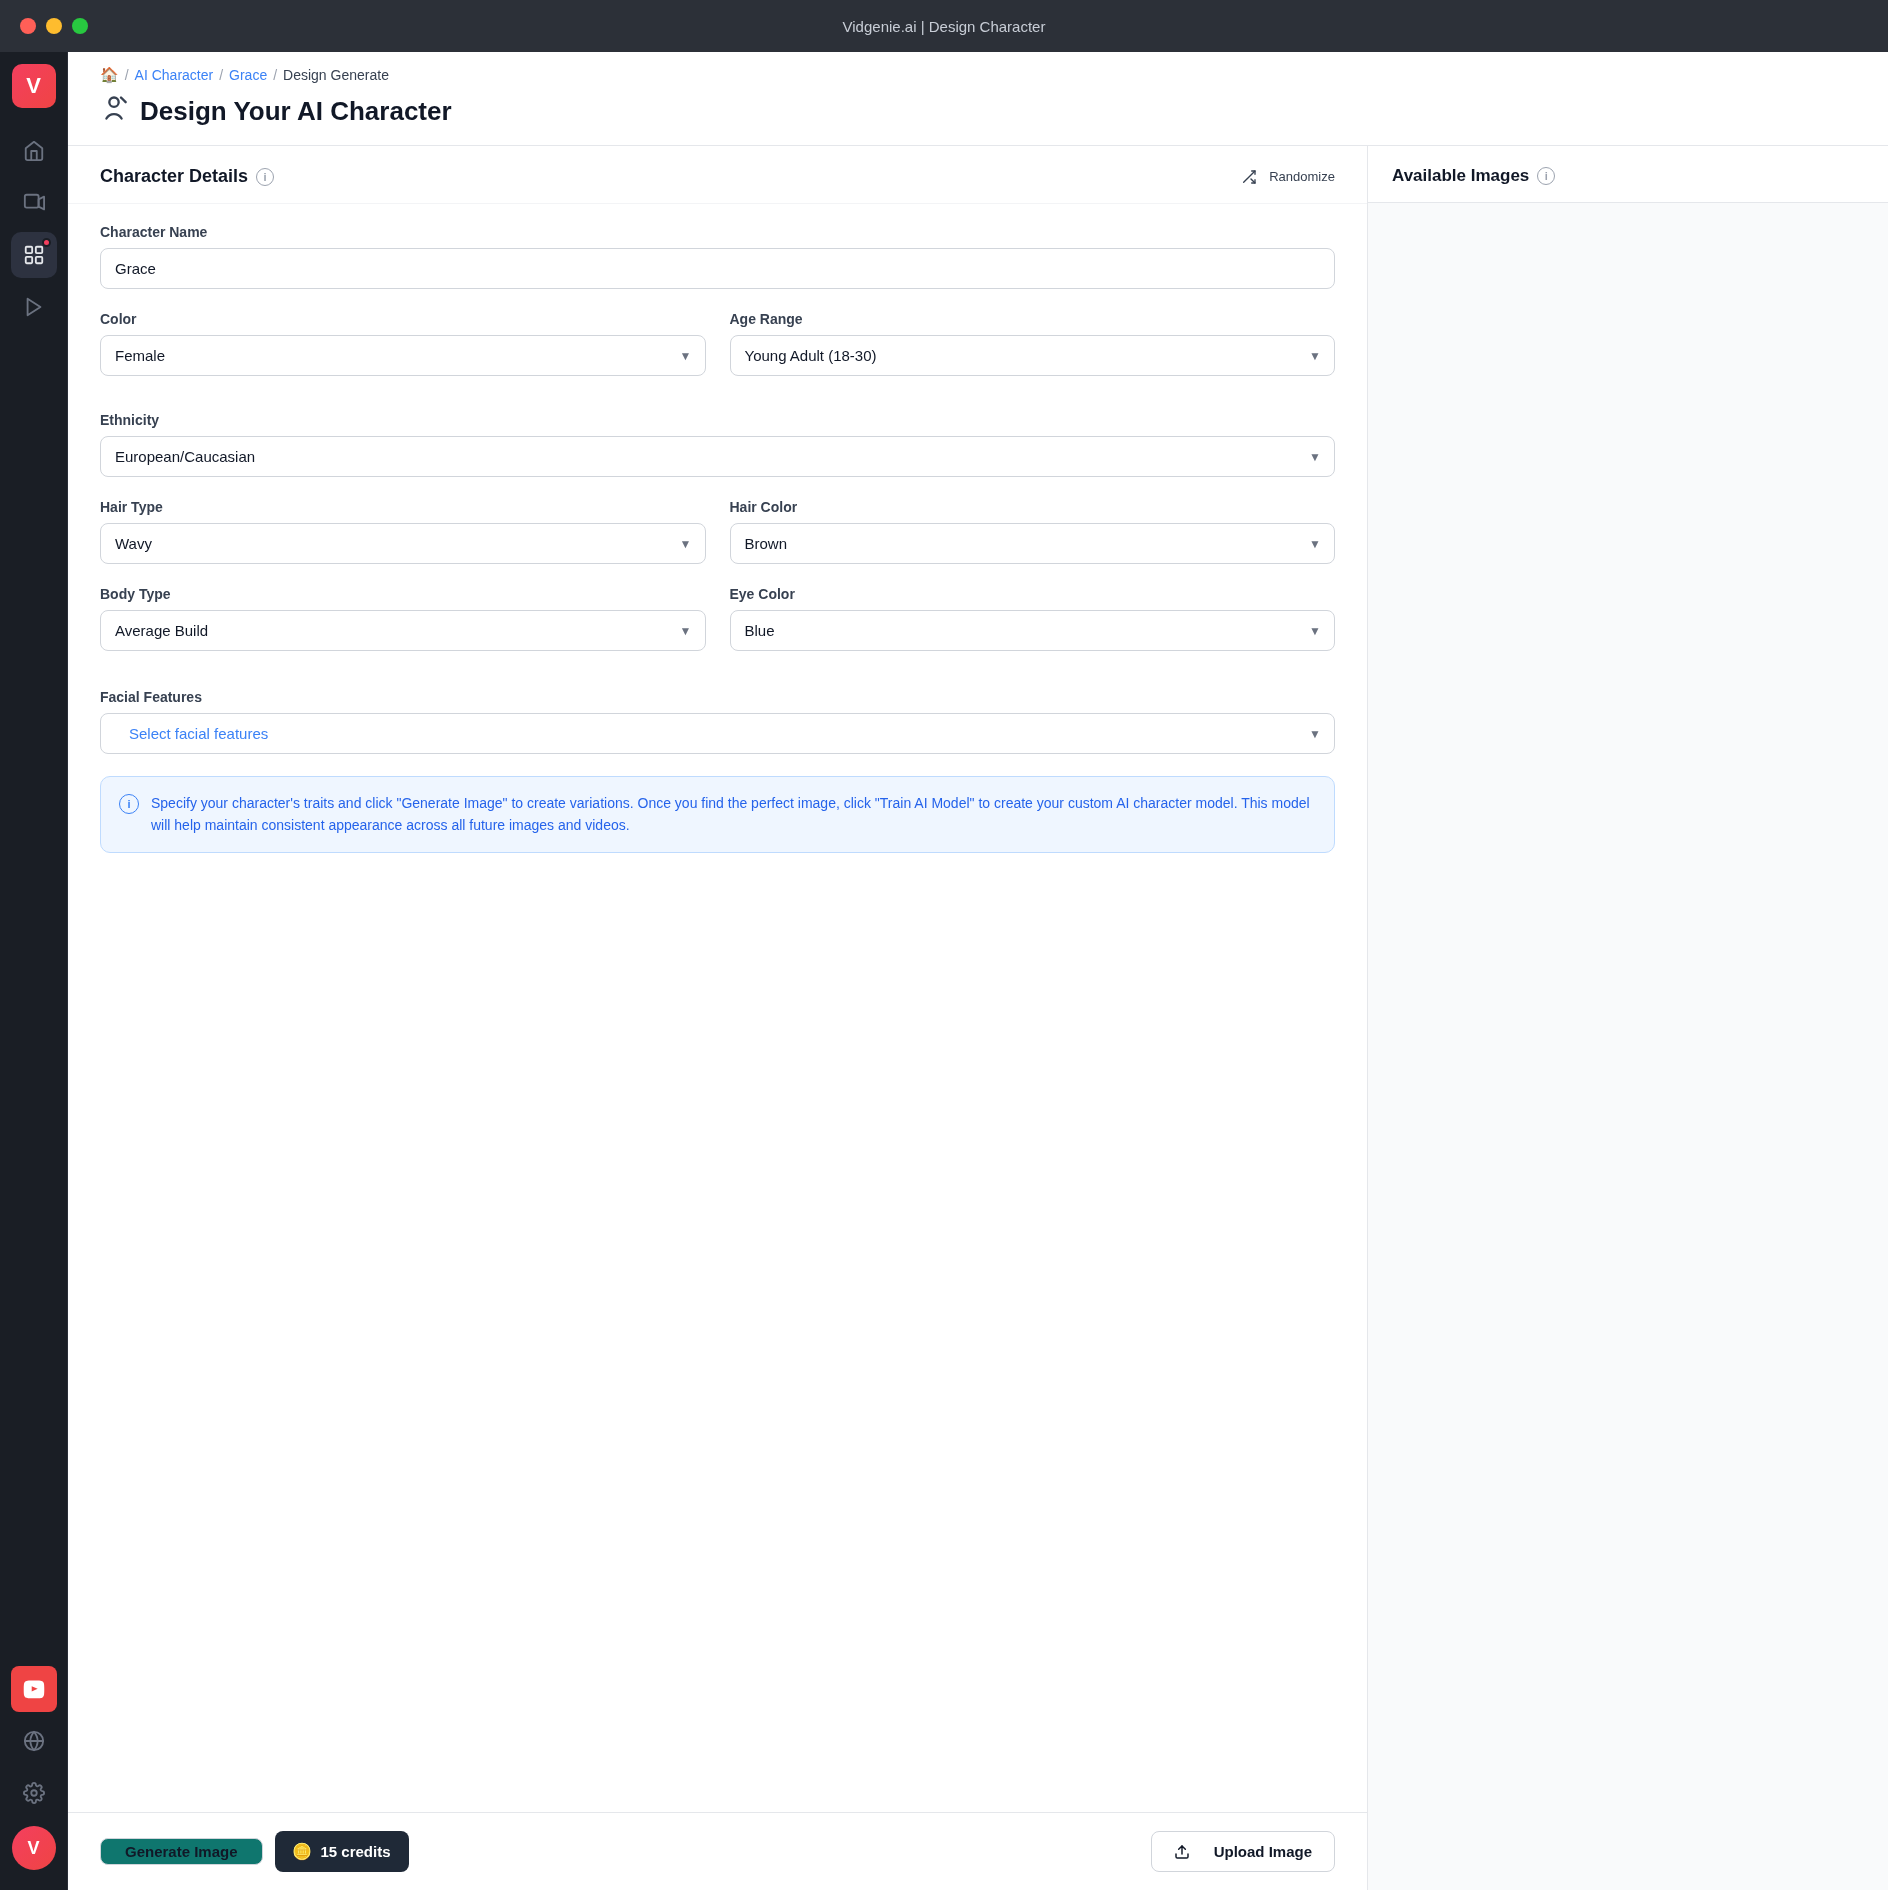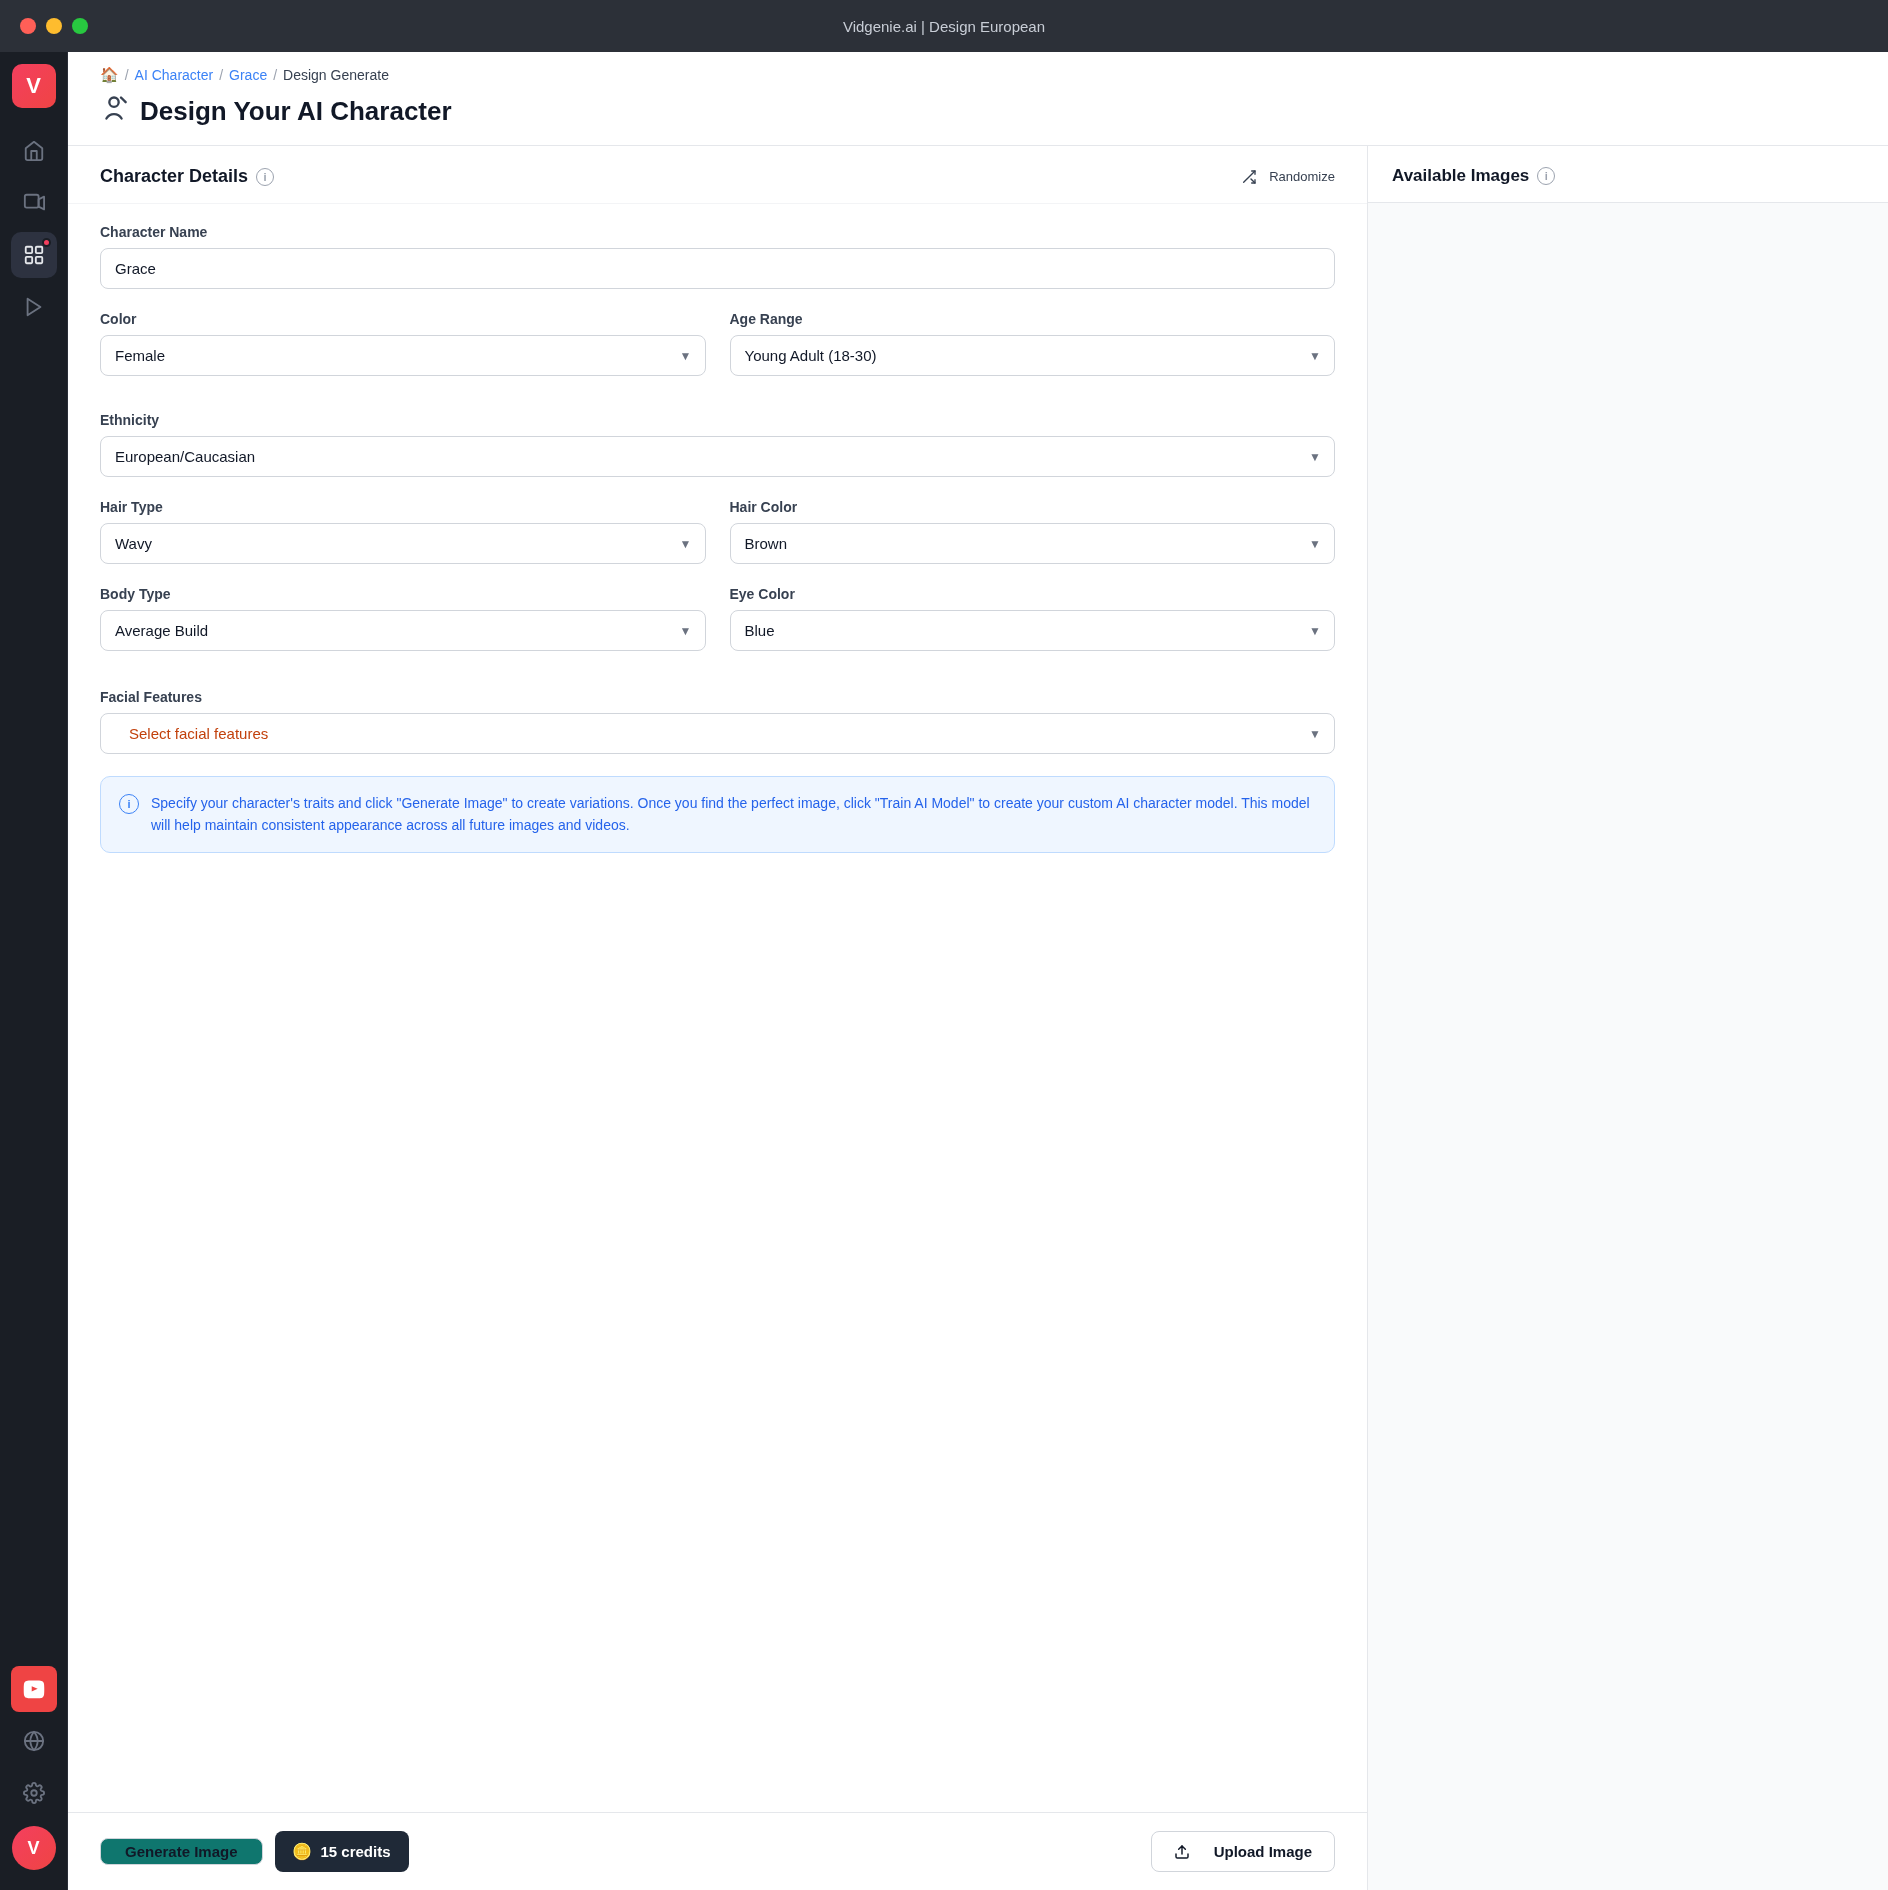--- a/index.html
+++ b/index.html
@@ -422,21 +422,21 @@
   </style>
 </head>
 <body>
 
 <div class="titlebar">
   <div class="titlebar-buttons">
     <div class="tb-btn tb-close"></div>
     <div class="tb-btn tb-min"></div>
     <div class="tb-btn tb-max"></div>
   </div>
-  <span class="titlebar-title">Vidgenie.ai | Design European</span>
+  <span class="titlebar-title">Vidgenie.ai | Design Character</span>
 </div>
 
 <div class="app-body">
 
   <div class="sidebar">
     <div class="sidebar-logo">V</div>
 
     <div class="sidebar-nav">
 
       <div class="sidebar-item">
@@ -645,21 +645,21 @@
                   <option>Gray</option>
                 </select>
                 <span class="select-arrow">▼</span>
               </div>
             </div>
           </div>
 
           <div class="form-group">
             <label class="form-label">Facial Features</label>
             <div class="form-select-wrapper">
-              <select class="form-select" style="color:#c2410c;padding-left:28px;">
+              <select class="form-select" style="color:#3b82f6;padding-left:28px;">
                 <option value="" disabled="" selected="">Select facial features</option>
                 <option>Freckles</option>
                 <option>Dimples</option>
                 <option>Strong Jawline</option>
                 <option>High Cheekbones</option>
                 <option>Full Lips</option>
               </select>
               <span class="select-arrow">▼</span>
             </div>
           </div>

